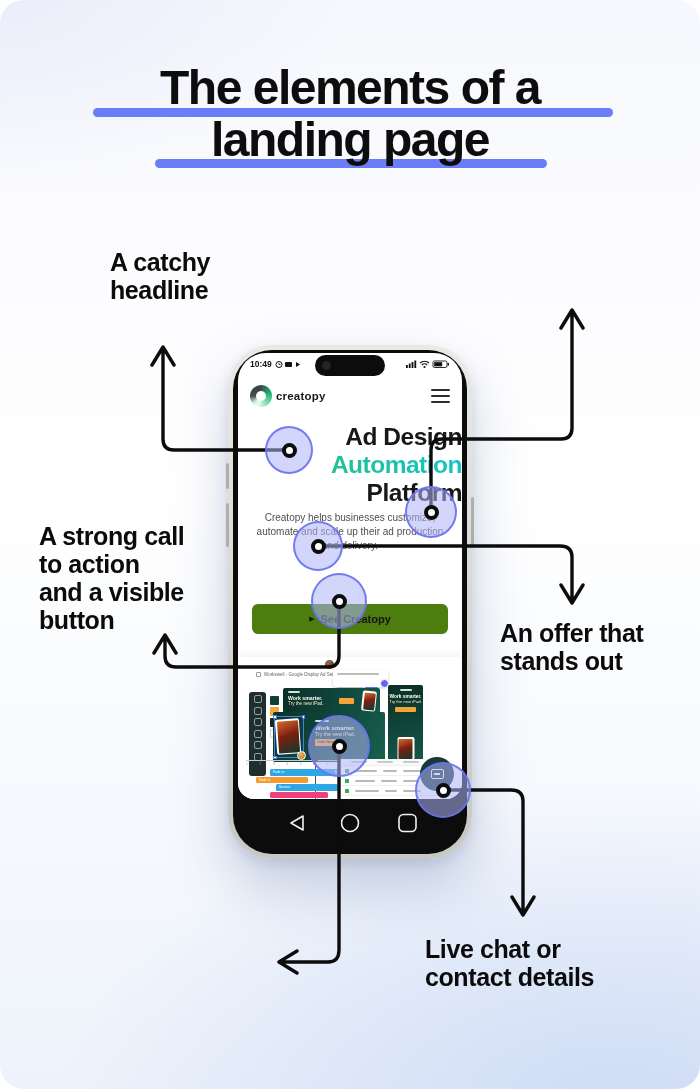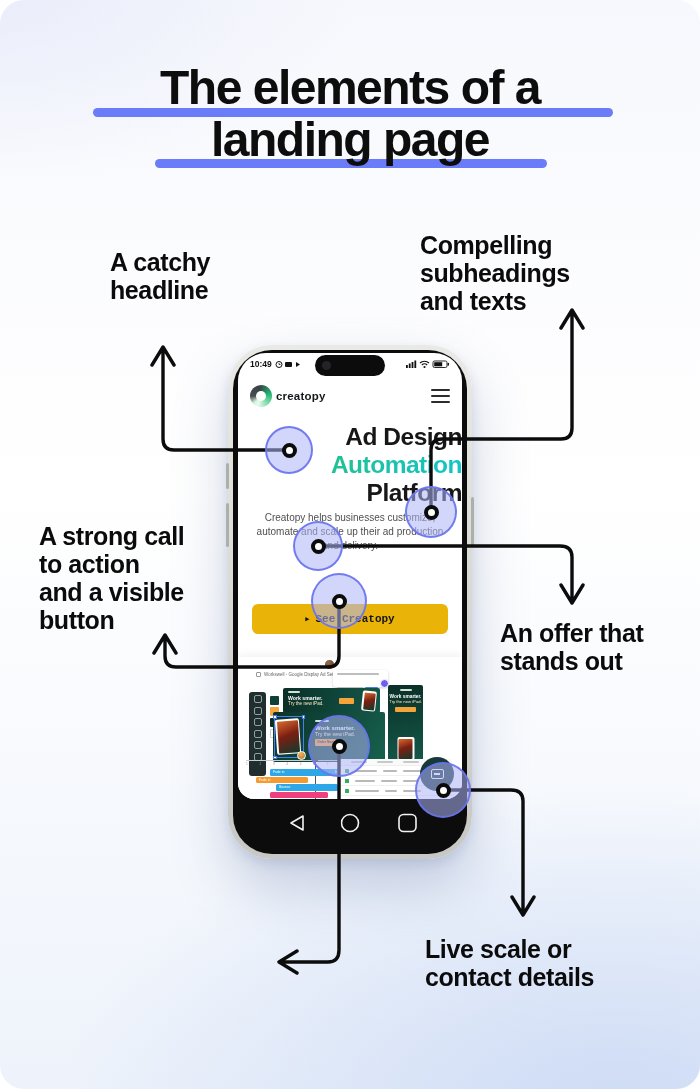--- a/index.html
+++ b/index.html
@@ -43,21 +43,21 @@
     background:conic-gradient(from 200deg,#eef9f1 0deg,#d2f2de 25deg,#454d50 70deg,#3a4245 150deg,#22b573 235deg,#8ce0b0 305deg,#eef9f1 360deg);}
   .logo::after{content:"";position:absolute;left:6px;top:6px;width:10px;height:10px;border-radius:50%;background:#fff;}
   .brand{margin-left:4px;font-size:11.5px;font-weight:700;color:#15191b;letter-spacing:0.2px;}
   .burger{margin-left:auto;display:flex;flex-direction:column;gap:3.5px;cursor:pointer;}
   .burger i{display:block;width:19px;height:2.2px;background:#2c2c2c;border-radius:1px;}
   .hero{position:absolute;left:0;right:0;top:70px;text-align:right;font-weight:800;font-size:24.5px;line-height:28px;color:#171717;letter-spacing:-0.5px;}
   .hero .grad{background:linear-gradient(90deg,#2abf6f,#12c4c8);-webkit-background-clip:text;background-clip:text;color:transparent;}
   .hero-desc{position:absolute;left:18px;right:18px;top:158px;text-align:center;font-size:10px;line-height:14px;color:#4f4f4f;}
   .btn{position:absolute;left:14px;right:14px;height:30px;display:flex;align-items:center;justify-content:center;font-size:11px;font-weight:700;cursor:pointer;}
   .btn-primary{top:213px;background:#18181b;color:#fff;border-radius:8px;}
-  .btn-secondary{top:251px;background:#eab308;color:#151515;border-radius:6px;font-family:Liberation Mono, monospace;}
+  .btn-secondary{top:251px;background:#4d7c0f;color:#151515;border-radius:6px;}
   .btn-secondary .play{font-size:7px;margin-right:6px;}
   
   .editor{position:absolute;left:0;top:304px;width:224px;height:142px;background:#fff;box-shadow:0 -3px 8px rgba(0,0,0,.05);}
   .ed-topbar{position:absolute;left:18px;top:15px;display:flex;align-items:center;gap:3px;font-size:4.5px;color:#666;}
   .ed-topbar .bk{width:5px;height:5px;border:0.5px solid #999;border-radius:1px;}
   .chat-avatar{position:absolute;left:86px;top:2px;width:11px;height:11px;border-radius:50%;background:radial-gradient(circle at 35% 30%,#9a6a46,#57351f);border:1px solid #fff;}
   .chat-bubble{position:absolute;left:95px;top:13px;width:55px;height:17px;background:#fff;border-radius:3px;box-shadow:0 1px 3px rgba(0,0,0,.2);padding:3px 4px;}
   .chat-bubble .ln{height:2px;border-radius:1px;background:#bdbdbd;margin-bottom:2.5px;}
   .chat-bubble .ln.l1{width:42px;}
   .chat-bubble .ln.l2{width:26px;display:inline-block;margin-right:2px;}
@@ -111,30 +111,27 @@
 
   <div class="underline u1"></div>
   <div class="underline u2"></div>
   <div class="title-wrap">
     <div class="title-line">The elements of a</div>
     <div class="title-line">landing page</div>
   </div>
 
   <div class="callout c-catchy">A catchy
 headline</div>
-  <div class="callout c-sub">Compelling
-subheadings
-and texts</div>
   <div class="callout c-cta">A strong call
 to action
 and a visible
 button</div>
   <div class="callout c-offer">An offer that
 stands out</div>
-  <div class="callout c-chat">Live scale or
+  <div class="callout c-chat">Live chat or
 contact details</div>
 
   <div class="phone">
     <div class="side-btn" style="left:-2px;top:118px;height:26px;"></div>
     <div class="side-btn" style="left:-2px;top:158px;height:44px;"></div>
     <div class="side-btn" style="right:-2px;top:152px;height:50px;"></div>
     <div class="bezel">
       <div class="screen">
 
         <div class="statusbar">

